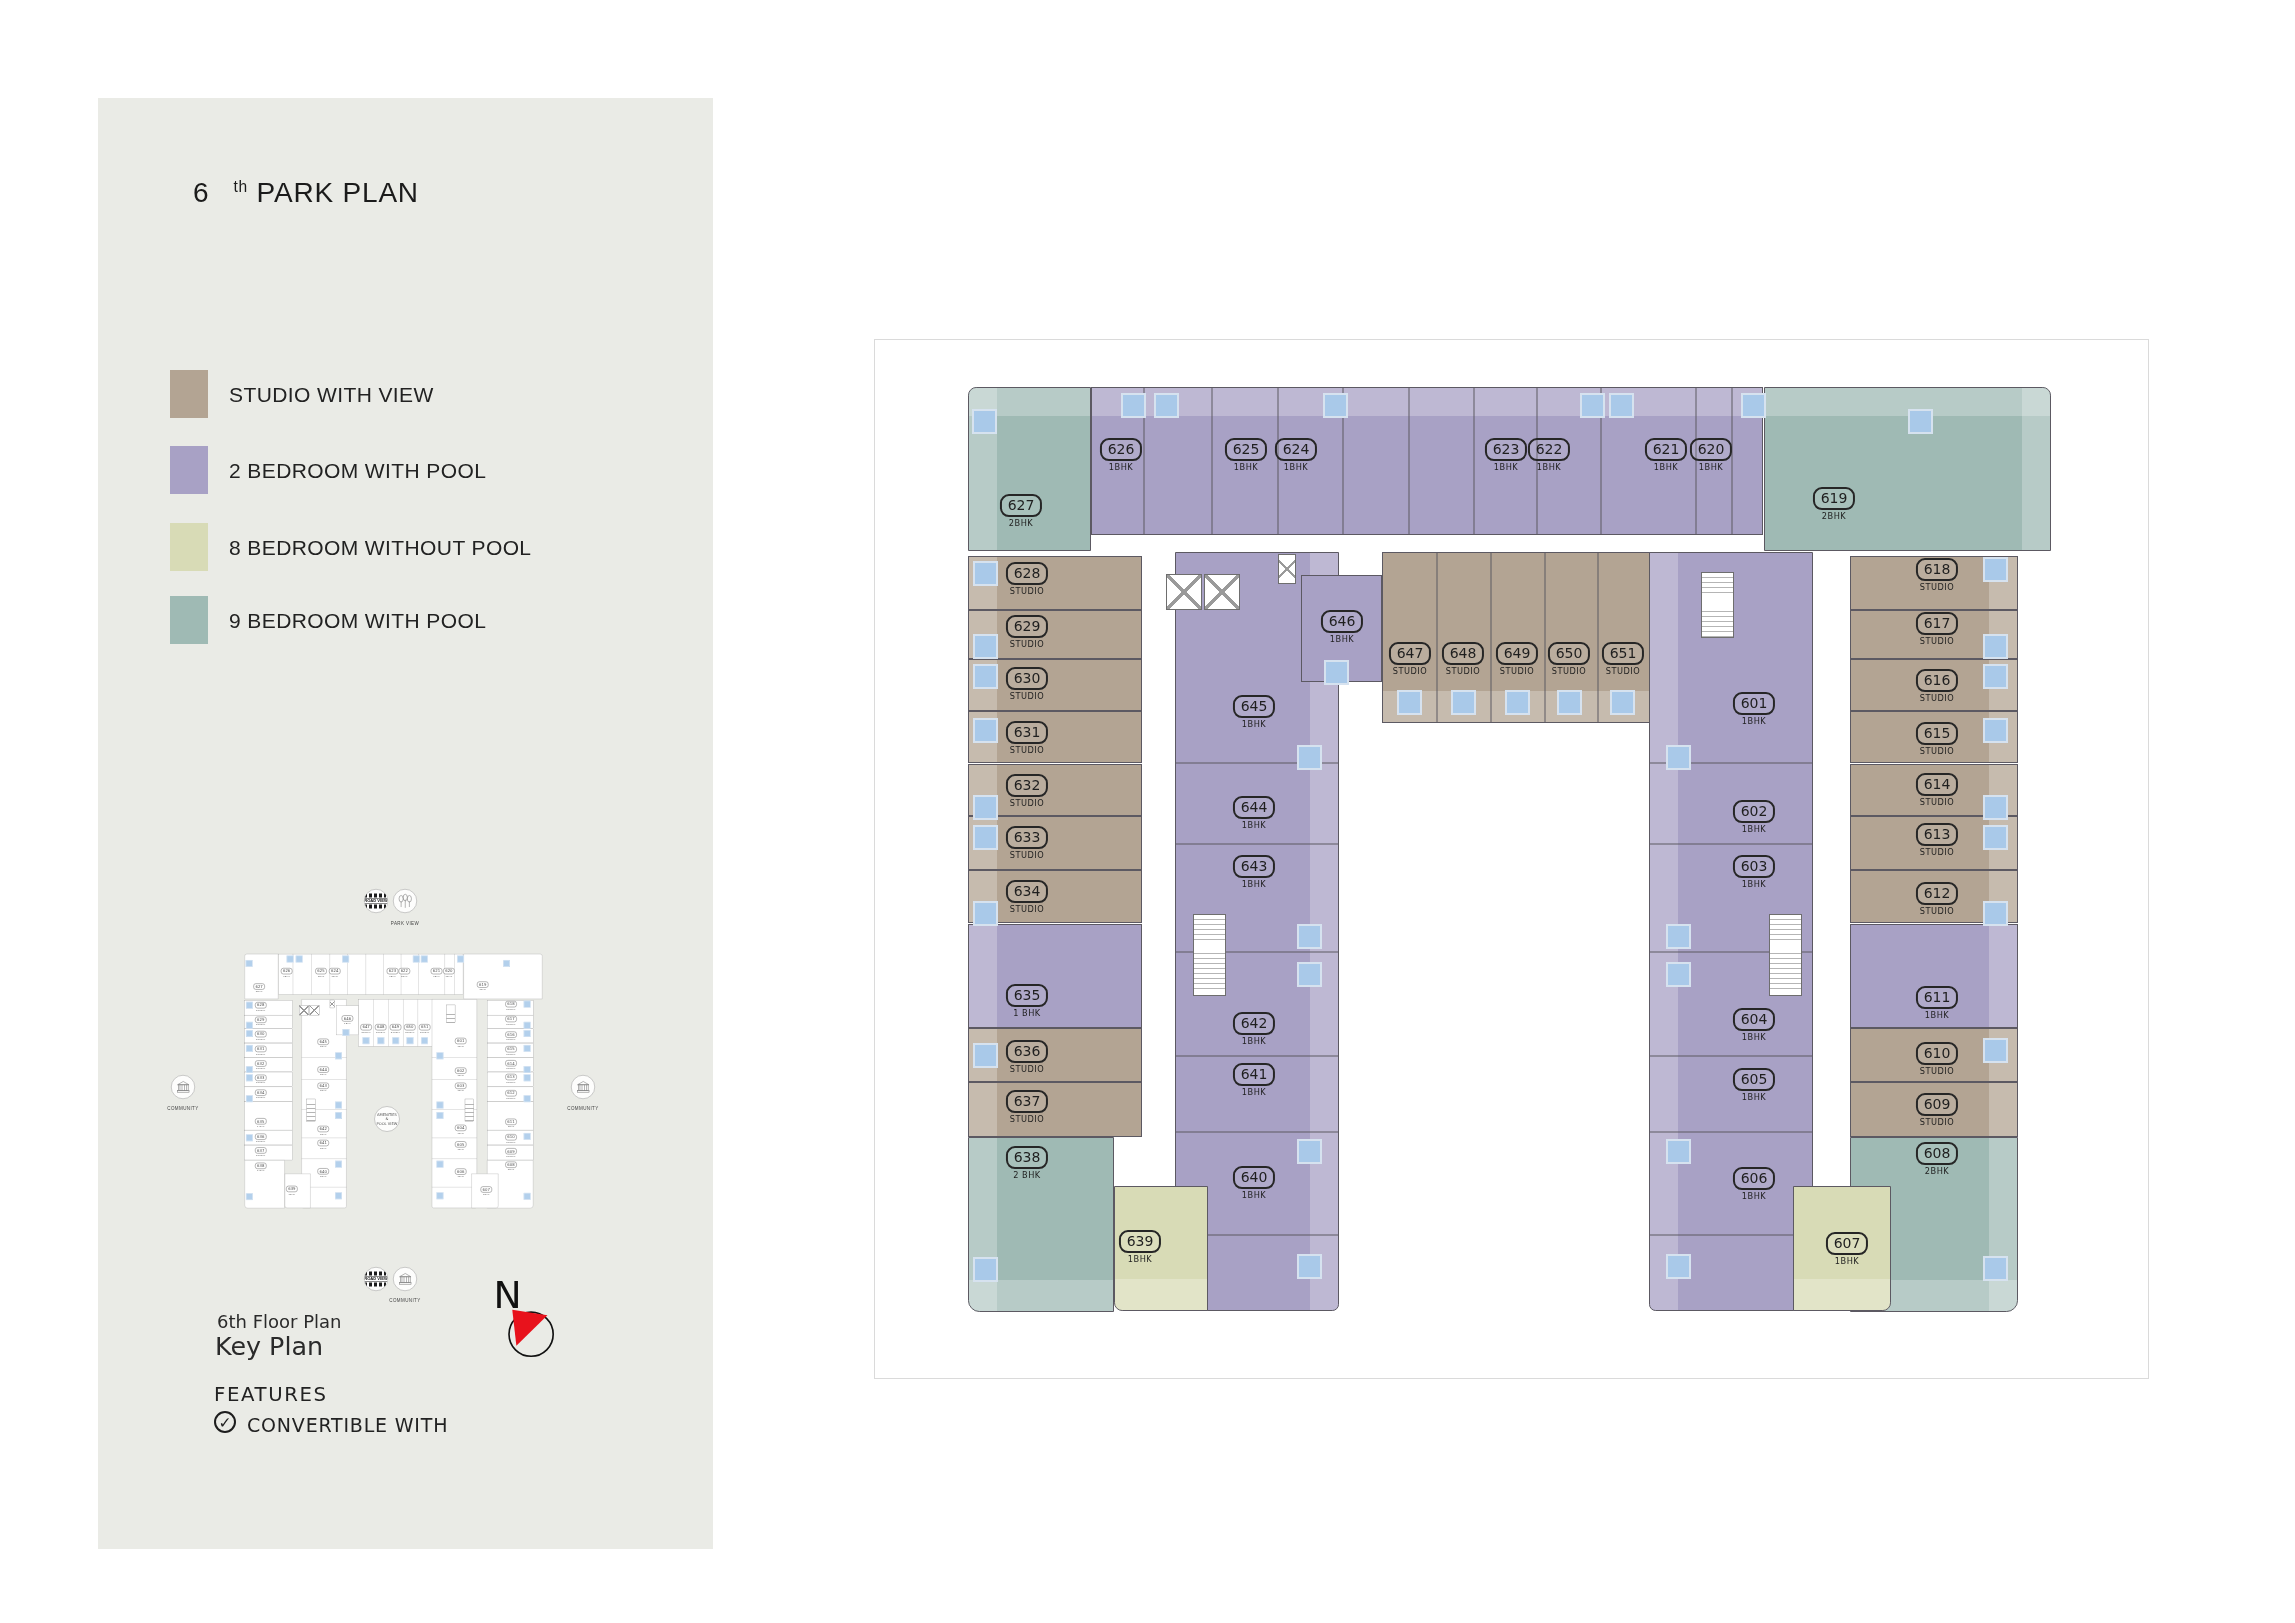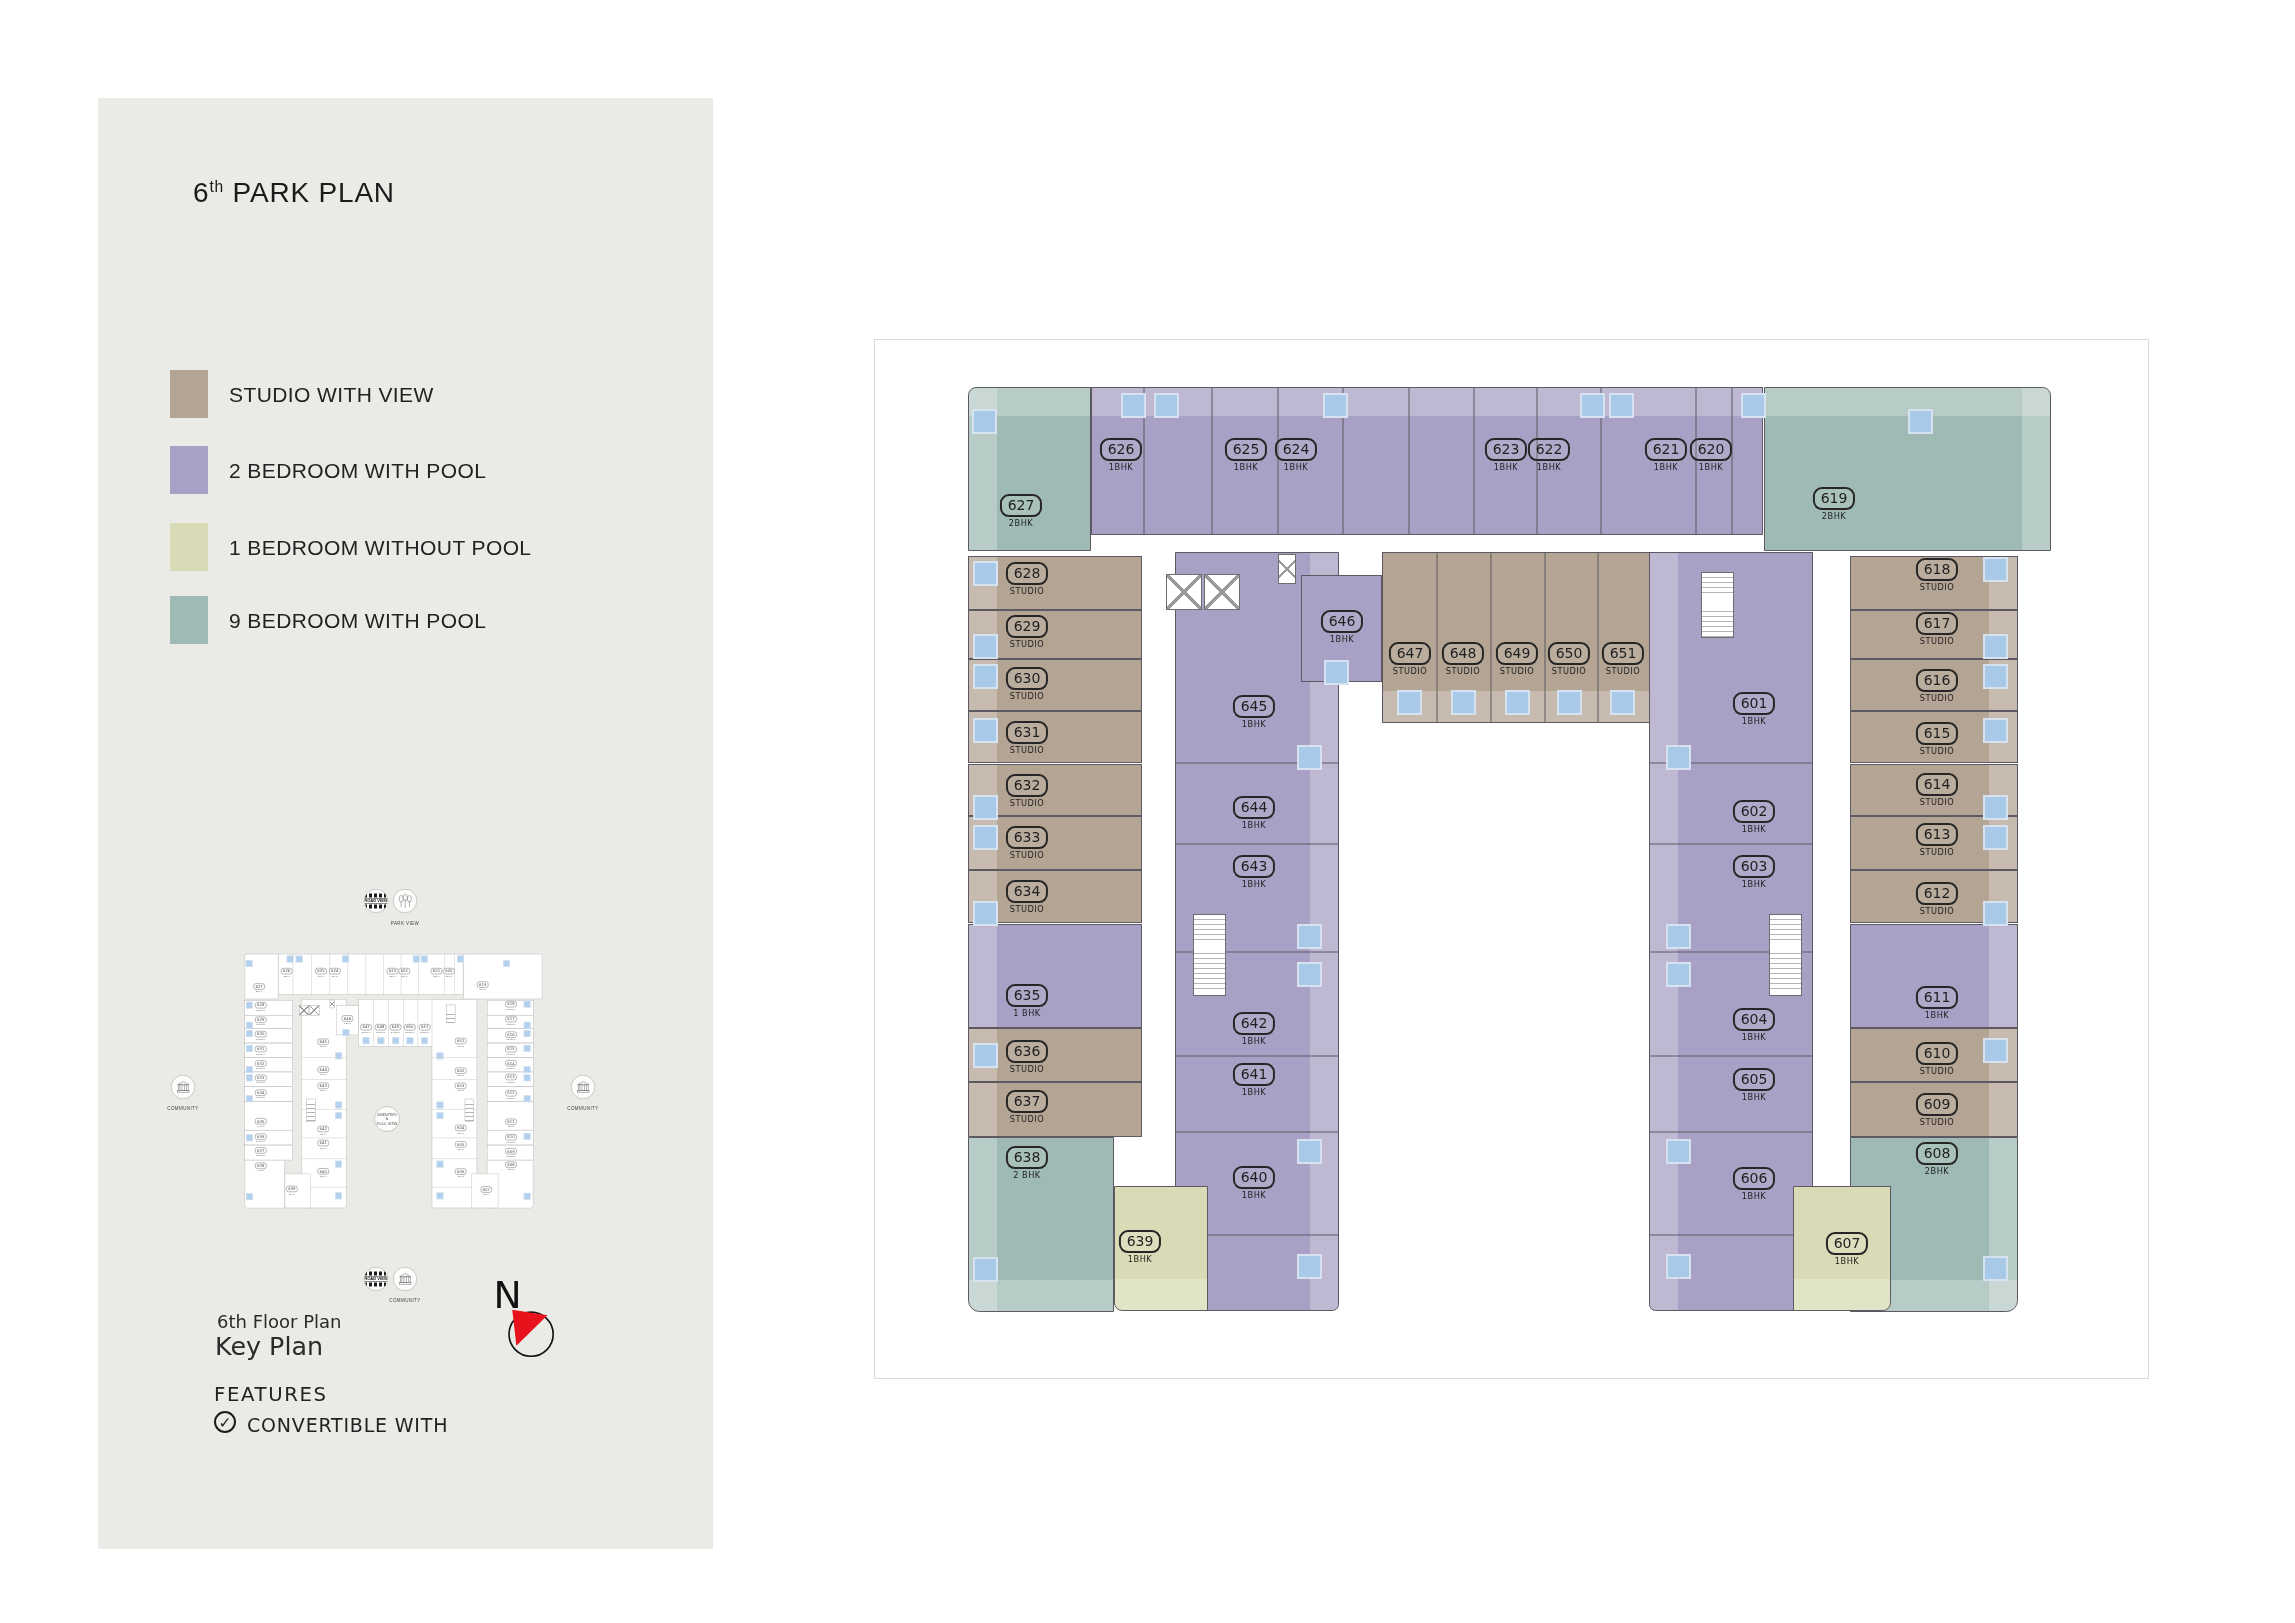--- a/index.html
+++ b/index.html
@@ -3,21 +3,21 @@
 <meta charset="utf-8">
 <style>
   html,body{margin:0;padding:0;}
   body{width:2295px;height:1623px;position:relative;background:#ffffff;
        font-family:"Liberation Sans",sans-serif;overflow:hidden;}
 
   
   .panel{position:absolute;left:98px;top:98px;width:615px;height:1451px;background:#eaebe6;}
   .panel *{box-sizing:border-box;}
   .p-title{position:absolute;left:95px;top:79px;font-size:28px;color:#1b1b1b;letter-spacing:0.8px;}
-  .p-title sup{font-size:15.6px;}
+  .p-title sup{font-size:15.6px;margin-left:24px;}
   .legend-item{position:absolute;left:72px;height:49px;}
   .swatch{position:absolute;left:0;top:0;width:38px;height:48px;}
   .legend-label{position:absolute;left:59px;top:13px;font-size:21px;color:#222;white-space:nowrap;letter-spacing:0.4px;}
 
   
   .mini{position:absolute;left:121px;top:843px;width:351px;height:286px;}
   .mini .plan-canvas{transform:scale(0.275);transform-origin:0 0;}
   .mini .unit{background:#ffffff !important;border-color:#8f8f8f;}
   .mini .sep{background:#a0a0a0;}
   .mini .pill{border-color:#7c7c7c;color:#555;background:#fff;}
@@ -83,21 +83,21 @@
   <div class="legend-item" style="top:272px">
     <span class="swatch" style="background: rgb(179, 164, 147);"></span>
     <span class="legend-label">STUDIO WITH VIEW</span>
   </div>
   <div class="legend-item" style="top:348px">
     <span class="swatch" style="background: rgb(168, 161, 197);"></span>
     <span class="legend-label">2 BEDROOM WITH POOL</span>
   </div>
   <div class="legend-item" style="top:425px">
     <span class="swatch" style="background: rgb(216, 219, 182);"></span>
-    <span class="legend-label">1 BEDROOM WITHOUT POOL</span>
+    <span class="legend-label">8 BEDROOM WITHOUT POOL</span>
   </div>
   <div class="legend-item" style="top:498px">
     <span class="swatch" style="background: rgb(159, 186, 180);"></span>
     <span class="legend-label">9 BEDROOM WITH POOL</span>
   </div>
 
   <div class="mini" id="keyplan-mini">
       <div class="plan-canvas">
         <div class="unit" style="left: 93px; top: 47px; width: 123px; height: 164px; background: rgb(159, 186, 180); border-radius: 8.2px 0px 0px;"></div>
         <div class="unit" style="left: 216px; top: 47px; width: 672px; height: 148px; background: rgb(168, 161, 197);"></div>

